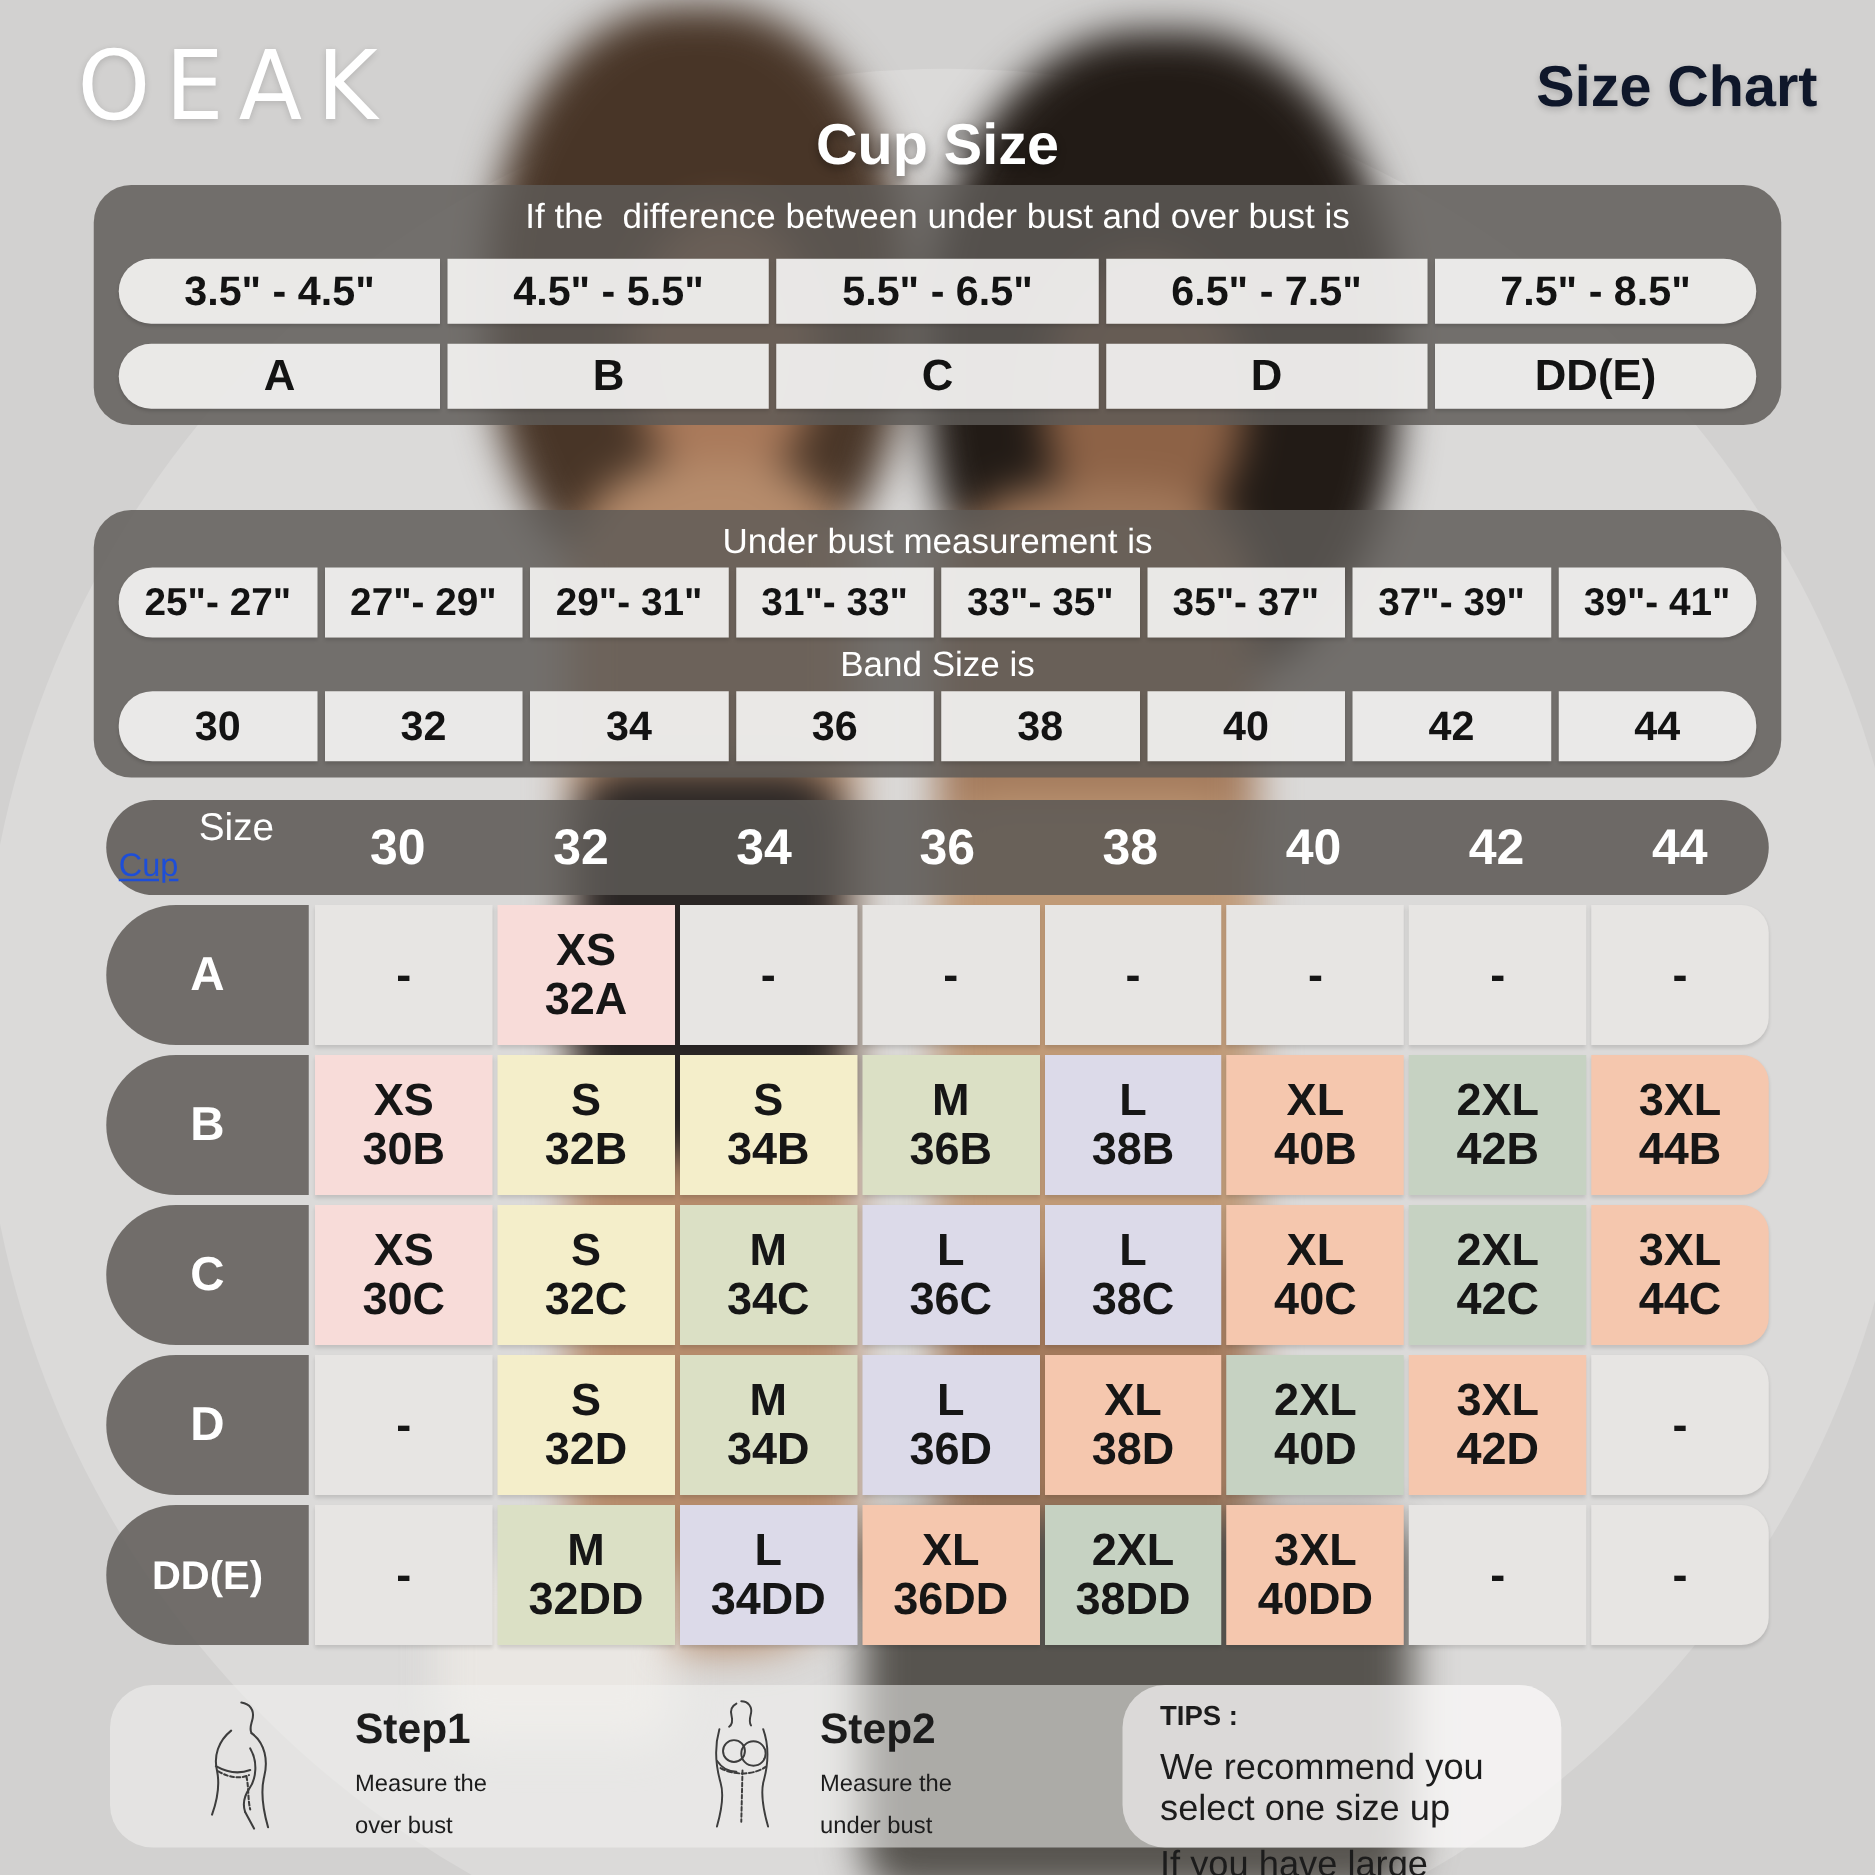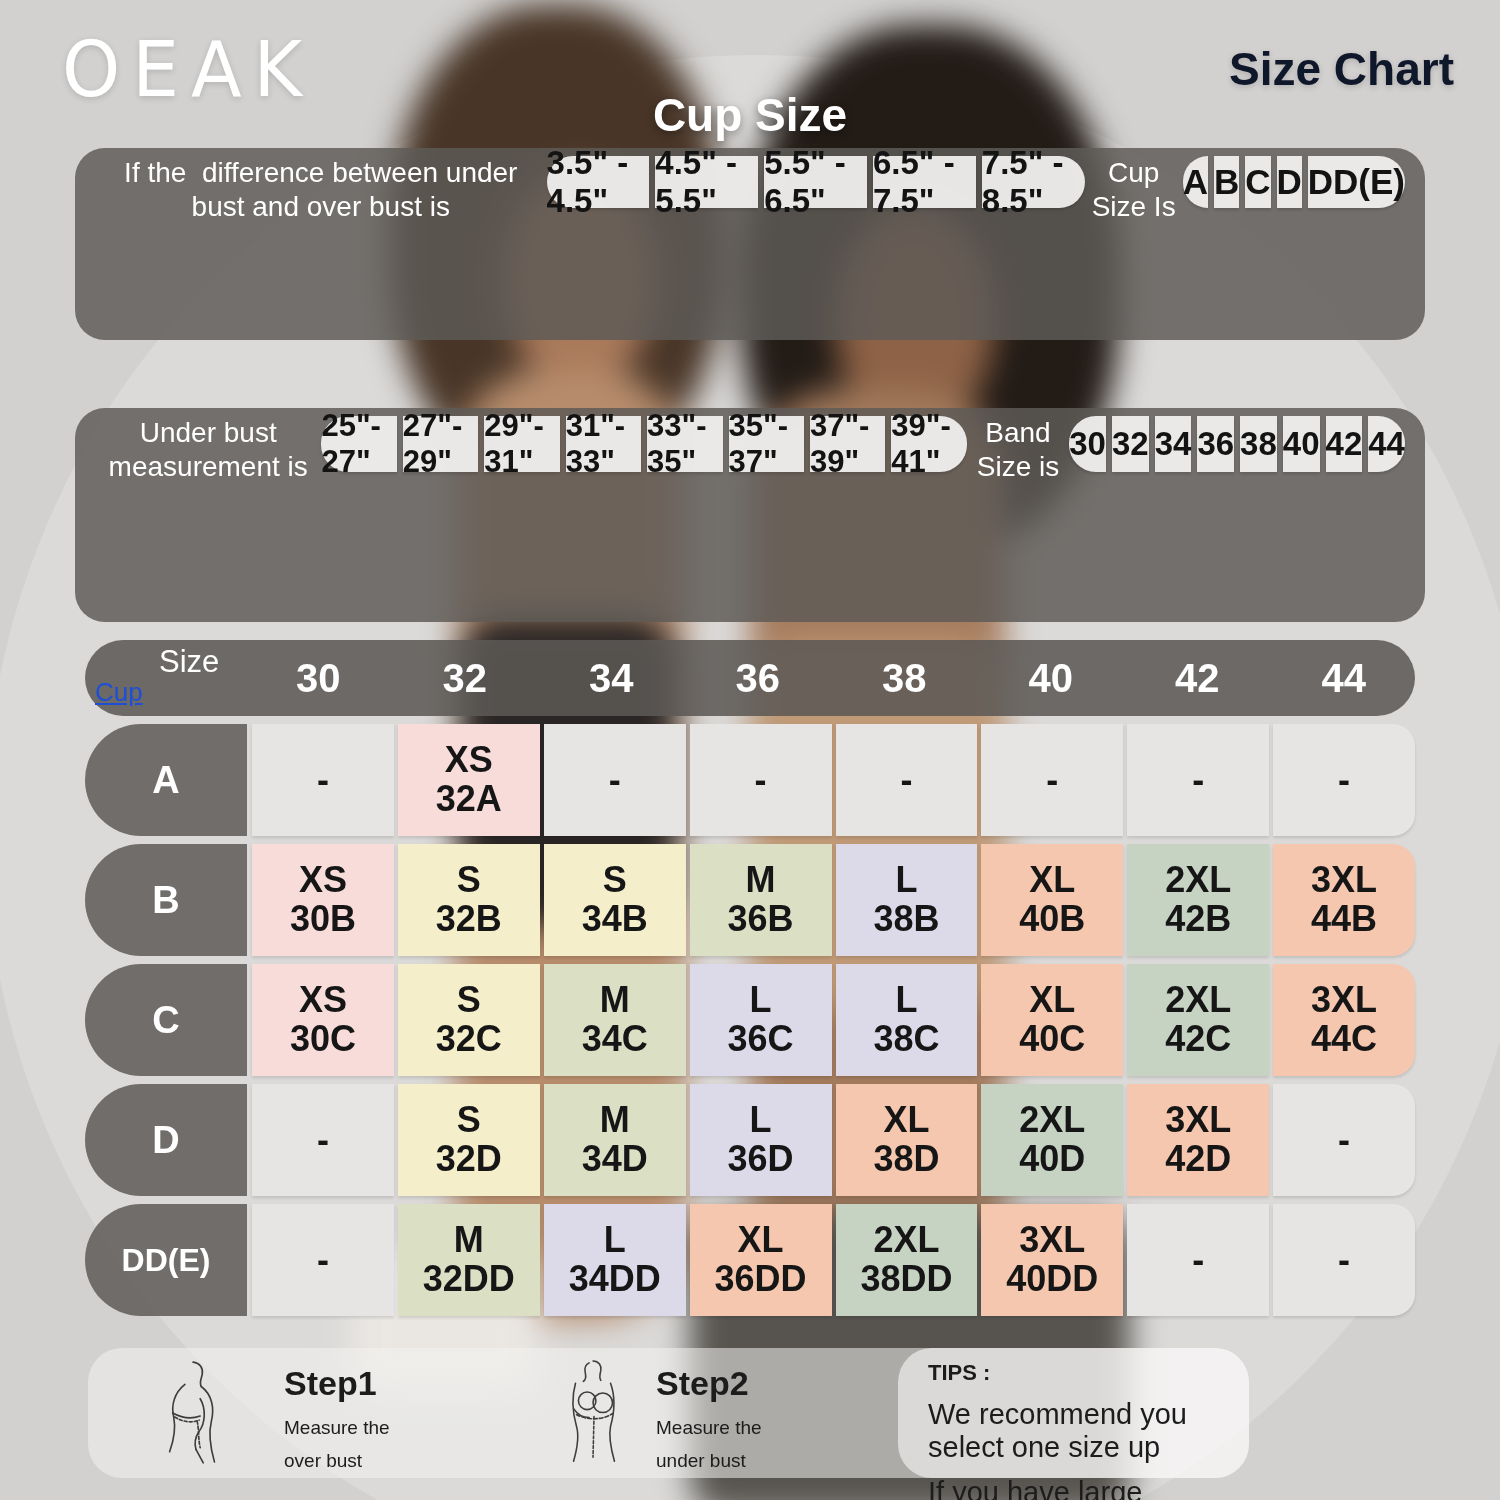--- a/index.html
+++ b/index.html
@@ -31,21 +31,21 @@
   .page-title{position:absolute;right:46px;top:42px;color:#0f172a;font-size:46px;font-weight:600;
     text-shadow:0 2px 6px rgba(0,0,0,.18);}
 
   .section-title{position:absolute;left:0;width:100%;text-align:center;color:#fff;
     font-size:46px;font-weight:bold;text-shadow:0 3px 8px rgba(0,0,0,.35);}
   #cup-title{top:88px;}
   #band-title{top:350px;}
 
   
   .dark-table{position:absolute;left:75px;width:1350px;border-radius:30px;
-    background:rgba(94,90,87,.84);display:flex;
+    background:rgba(94,90,87,.84);display:flex;flex-direction:column;
     justify-content:space-between;padding:8px 20px 13px;box-sizing:border-box;}
   #cup-table{top:148px;height:192px;}
   #band-table{top:408px;height:214px;}
   .bar-caption{color:#fff;text-align:center;font-size:28px;font-weight:400;
     line-height:34px;white-space:pre-wrap;}
   .cell-row{display:flex;gap:6px;}
   #cup-ranges,#cup-letters{height:52px;}
   #band-ranges,#band-sizes{height:56px;}
   .pill{flex:1;background:rgba(243,242,241,.93);display:flex;align-items:center;
     justify-content:center;font-weight:bold;color:#131313;
@@ -119,21 +119,20 @@
   <div class="section-title" id="cup-title">Cup Size</div>
   <div class="dark-table" id="cup-table">
     <div class="bar-caption">If the  difference between under bust and over bust is</div>
     <div class="cell-row" id="cup-ranges">
         <div class="pill">3.5" -  4.5"</div>
         <div class="pill">4.5" -  5.5"</div>
         <div class="pill">5.5" -  6.5"</div>
         <div class="pill">6.5" -  7.5"</div>
         <div class="pill">7.5" -  8.5"</div>
       </div>
-    <div class="bar-caption">Cup Size Is</div>
     <div class="cell-row" id="cup-letters">
         <div class="pill">A</div>
         <div class="pill">B</div>
         <div class="pill">C</div>
         <div class="pill">D</div>
         <div class="pill">DD(E)</div>
       </div>
   </div>
 
   <div class="dark-table" id="band-table">

